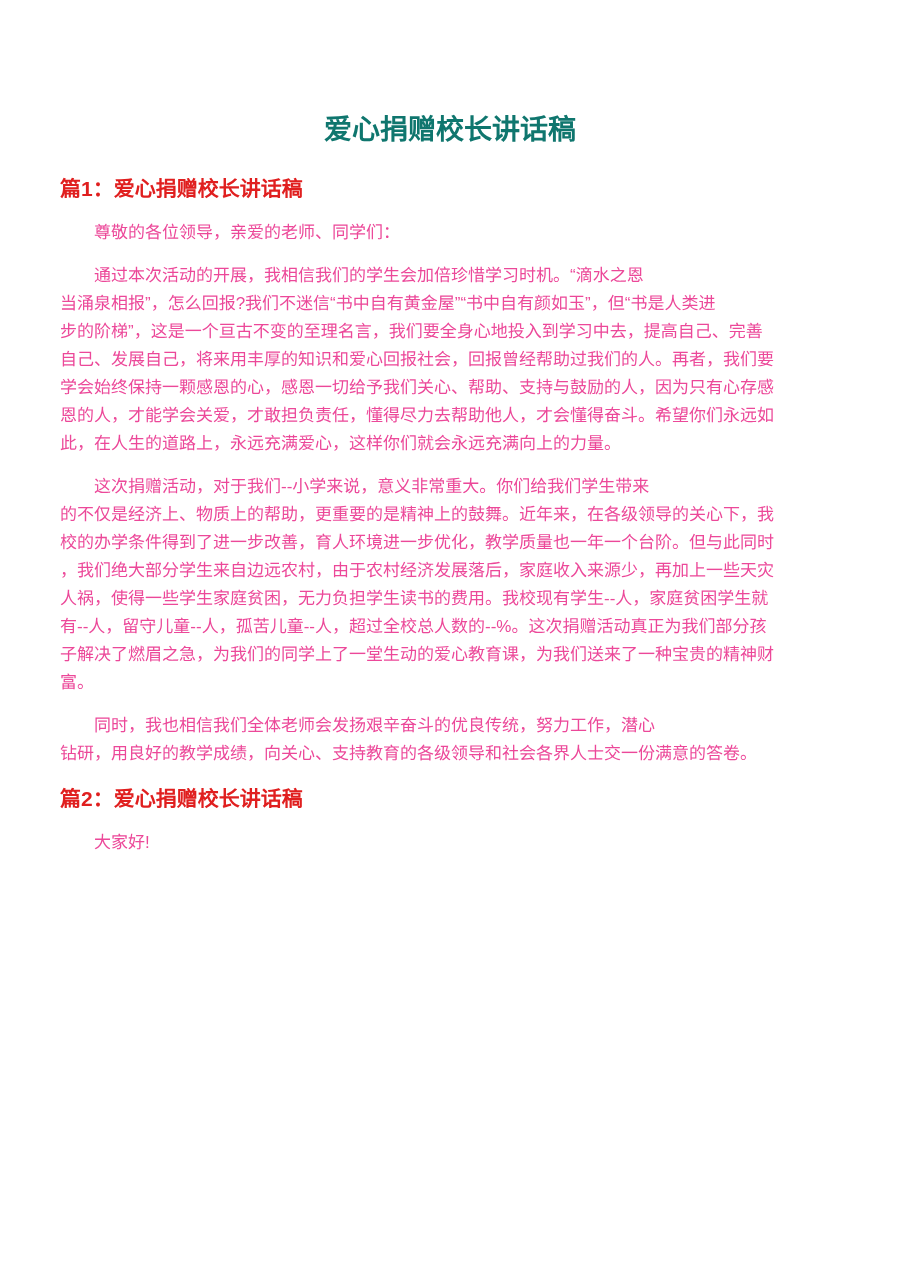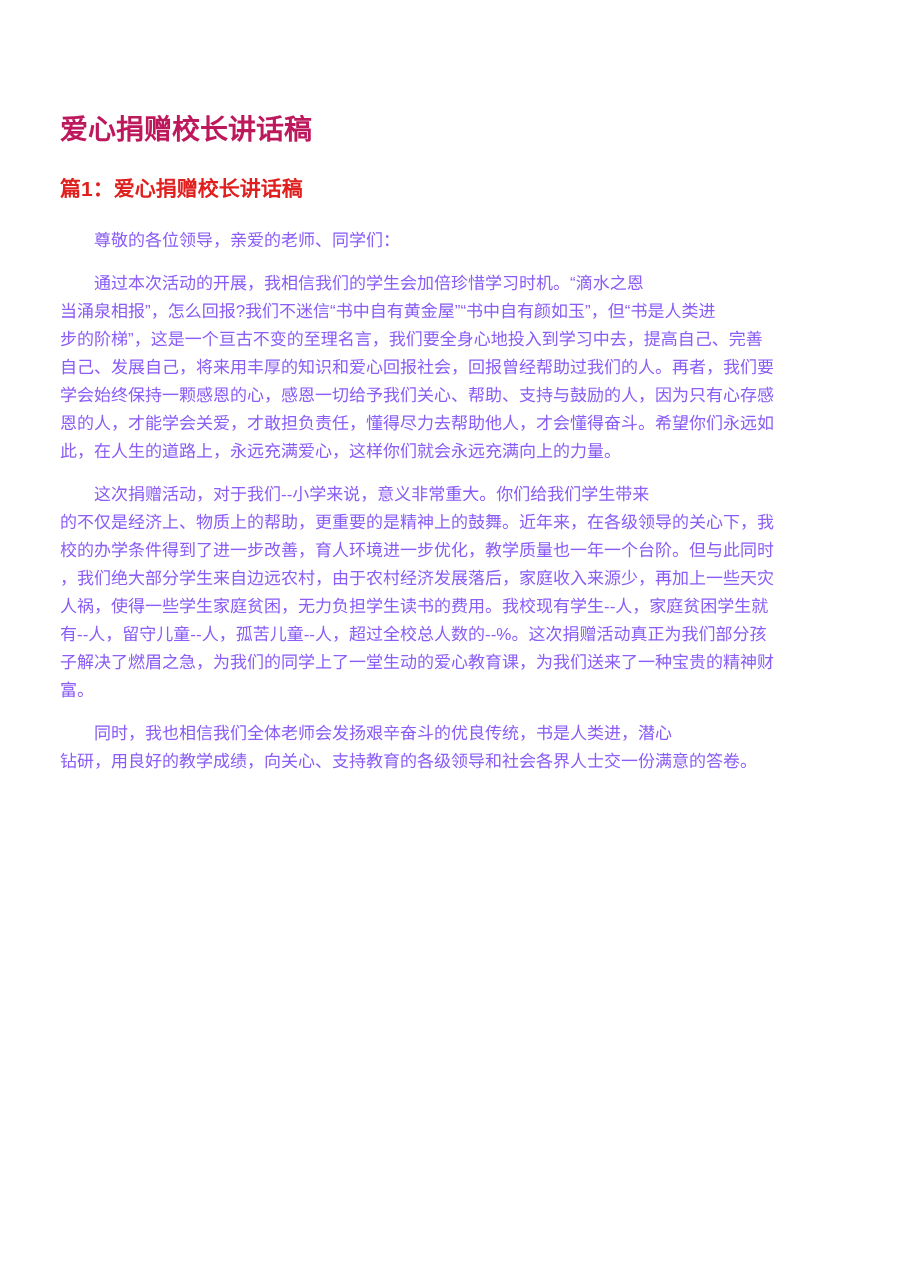--- a/index.html
+++ b/index.html
@@ -15,40 +15,40 @@
     color: #1f1f1f;
     -webkit-font-smoothing: antialiased;
   }
   .page {
     box-sizing: border-box;
     width: 900px;
     padding: 110px 50px 0 60px;
   }
   .doc-title {
     margin: 0 10px 24px 0;
-    text-align: left;
+    text-align: center;
     font-size: 28px;
     line-height: 40px;
     font-weight: bold;
-    color: #be185d;
+    color: #0f766e;
   }
   .section-heading {
-    margin: 24px 0;
+    margin: 16px 0;
     font-size: 21px;
     line-height: 29px;
     font-weight: bold;
     color: #e01f1f;
   }
   .para {
     margin: 12px 0 15px 0;
     font-size: 17px;
     line-height: 28px;
     white-space: pre-line;
     text-indent: 2em;
-    color: #8b5cf6;
+    color: #ec4899;
   }
 </style>
 </head>
 <body>
 
 <div class="page">
 
   <h1 class="doc-title">爱心捐赠校长讲话稿</h1>
 
   <section>
@@ -62,20 +62,22 @@
 恩的人，才能学会关爱，才敢担负责任，懂得尽力去帮助他人，才会懂得奋斗。希望你们永远如
 此，在人生的道路上，永远充满爱心，这样你们就会永远充满向上的力量。</p>
     <p class="para">这次捐赠活动，对于我们--小学来说，意义非常重大。你们给我们学生带来
 的不仅是经济上、物质上的帮助，更重要的是精神上的鼓舞。近年来，在各级领导的关心下，我
 校的办学条件得到了进一步改善，育人环境进一步优化，教学质量也一年一个台阶。但与此同时
 ，我们绝大部分学生来自边远农村，由于农村经济发展落后，家庭收入来源少，再加上一些天灾
 人祸，使得一些学生家庭贫困，无力负担学生读书的费用。我校现有学生--人，家庭贫困学生就
 有--人，留守儿童--人，孤苦儿童--人，超过全校总人数的--%。这次捐赠活动真正为我们部分孩
 子解决了燃眉之急，为我们的同学上了一堂生动的爱心教育课，为我们送来了一种宝贵的精神财
 富。</p>
-    <p class="para">同时，我也相信我们全体老师会发扬艰辛奋斗的优良传统，书是人类进，潜心
+    <p class="para">同时，我也相信我们全体老师会发扬艰辛奋斗的优良传统，努力工作，潜心
 钻研，用良好的教学成绩，向关心、支持教育的各级领导和社会各界人士交一份满意的答卷。</p>
   </section>
 
   <section>
+    <h2 class="section-heading">篇2：爱心捐赠校长讲话稿</h2>
+    <p class="para">大家好!</p>
   </section>
 
 </div>
 
 </body></html>

